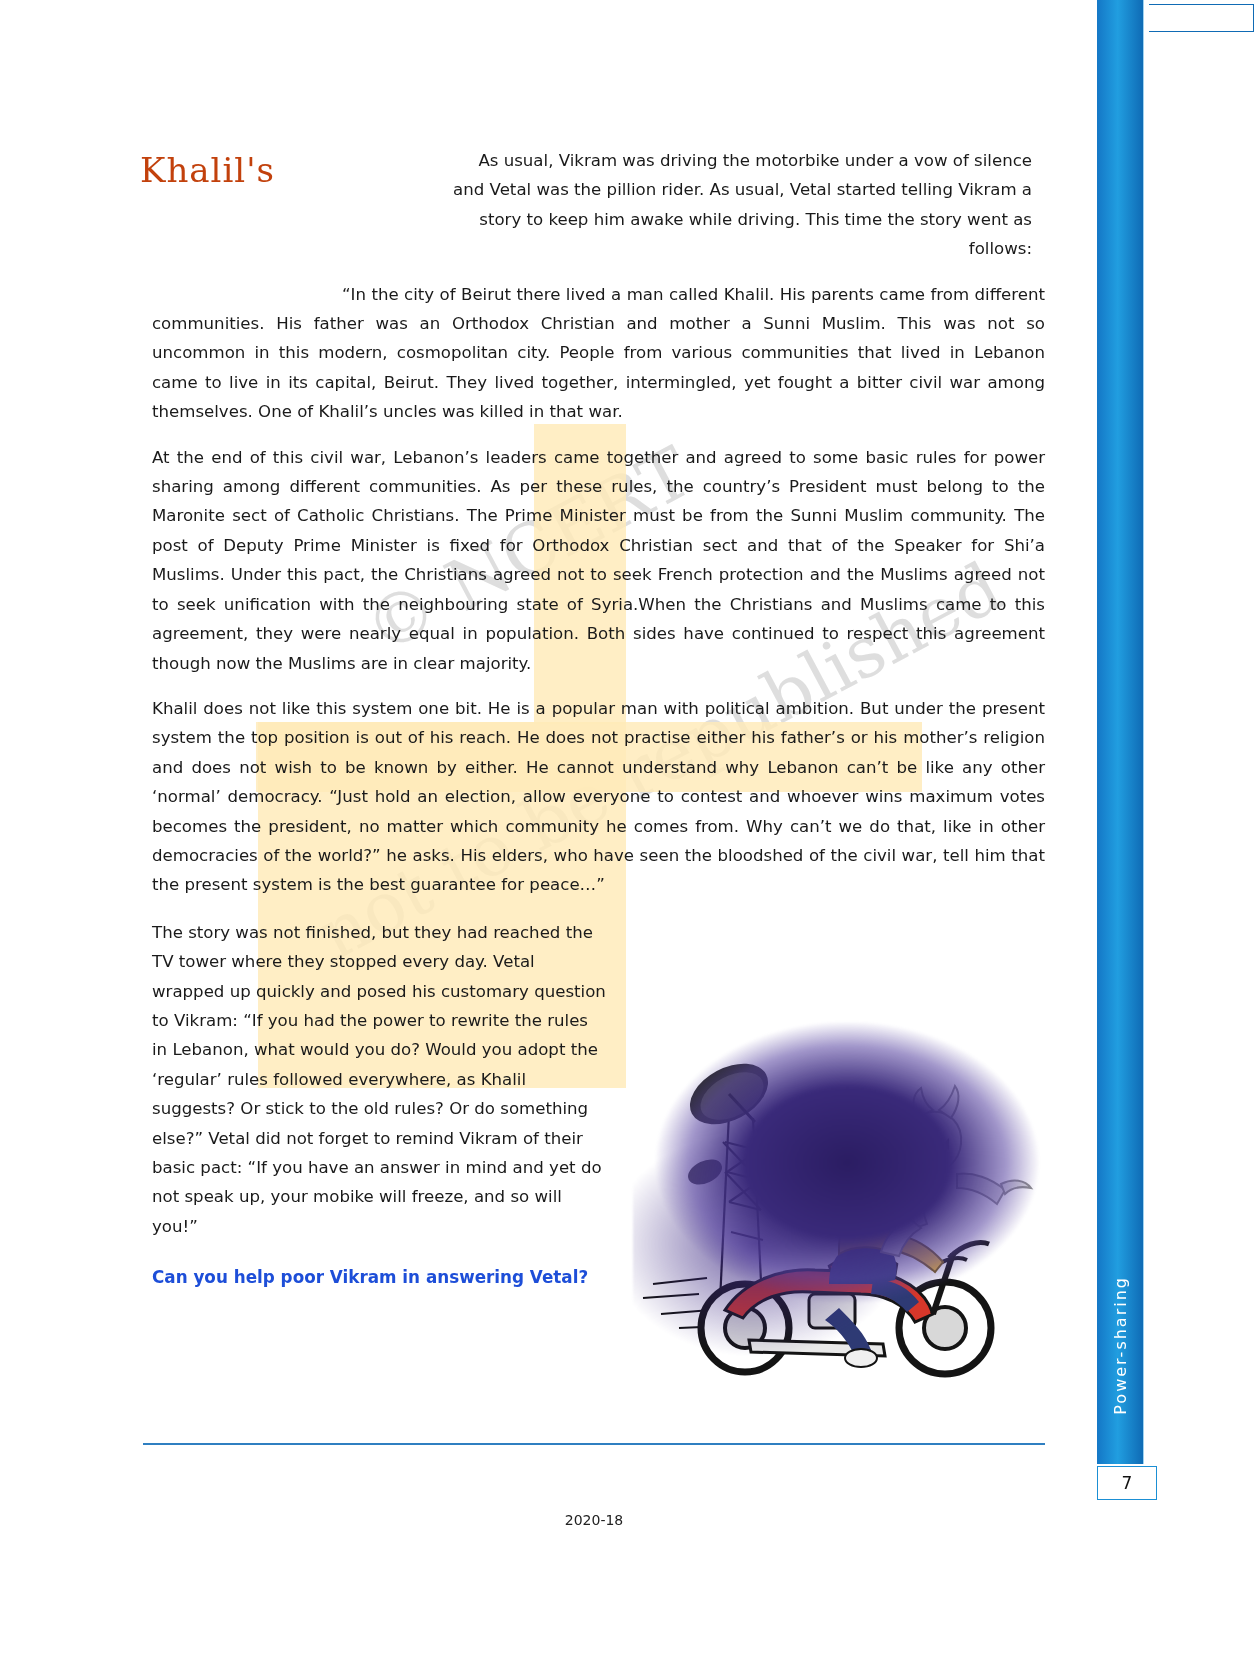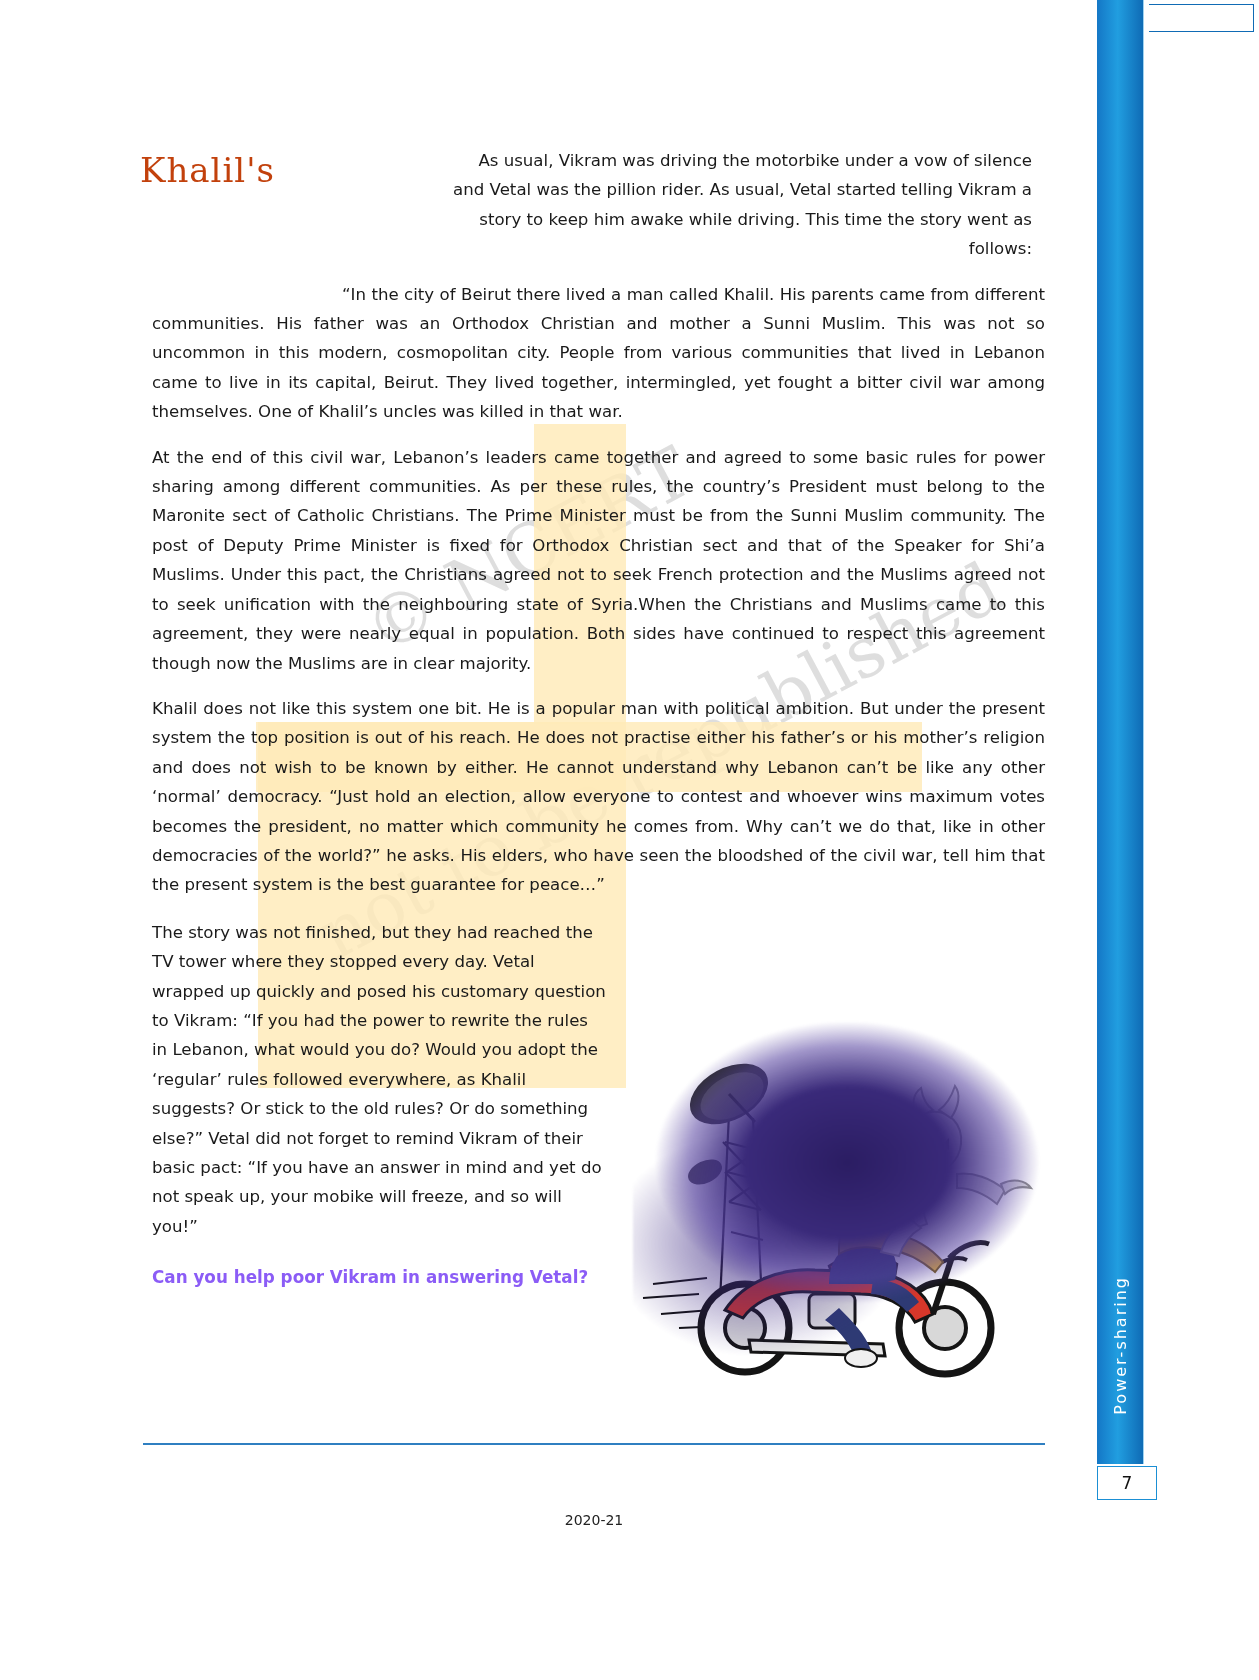--- a/index.html
+++ b/index.html
@@ -167,21 +167,21 @@
   }
   .p-last {
     width: 455px;
     text-align: left;
     margin-top: 18px;
   }
   .bold-q {
     margin-top: 22px;
     font-weight: bold;
     font-size: 16.8px;
-    color: #8b5cf6;
+    color: #1d4ed8;
   }
 
   
   .hl {
     position: absolute;
     background: #ffeab8;
     opacity: .82;
     pointer-events: none;
   }
   .hl-a { left: 534px; top: 424px; width: 92px; height: 300px; }
@@ -303,18 +303,18 @@
       <path d="M316 116 L308 124 L316 128 Z" fill="#333"></path>
       <path d="M288 138 C296 146 308 146 316 138 C308 142 296 142 288 138 Z" fill="#333"></path>
       <path d="M276 150 C268 168 268 190 276 208 L294 202 C288 186 288 166 296 152 Z" fill="#dedede" stroke="#8e8e8e" stroke-width="2"></path>
       <path d="M324 152 C340 150 358 156 372 168 L364 182 C352 172 338 166 324 166 Z" fill="#dedede" stroke="#8e8e8e" stroke-width="2"></path>
       <path d="M368 162 C380 156 392 158 398 166 C388 164 378 166 372 172 Z" fill="#dedede" stroke="#8e8e8e" stroke-width="2"></path>
       <path d="M276 196 C262 204 252 216 248 230 L266 234 C270 222 278 212 288 206 Z" fill="#dedede" stroke="#8e8e8e" stroke-width="2"></path>
     </svg>
   </div>
 
   <div class="bottom-rule"></div>
-  <div class="footer-year">2020-21</div>
+  <div class="footer-year">2020-18</div>
   <div class="page-number-box">
     <span>7</span>
   </div>
 
 </div>
 
 </body></html>

